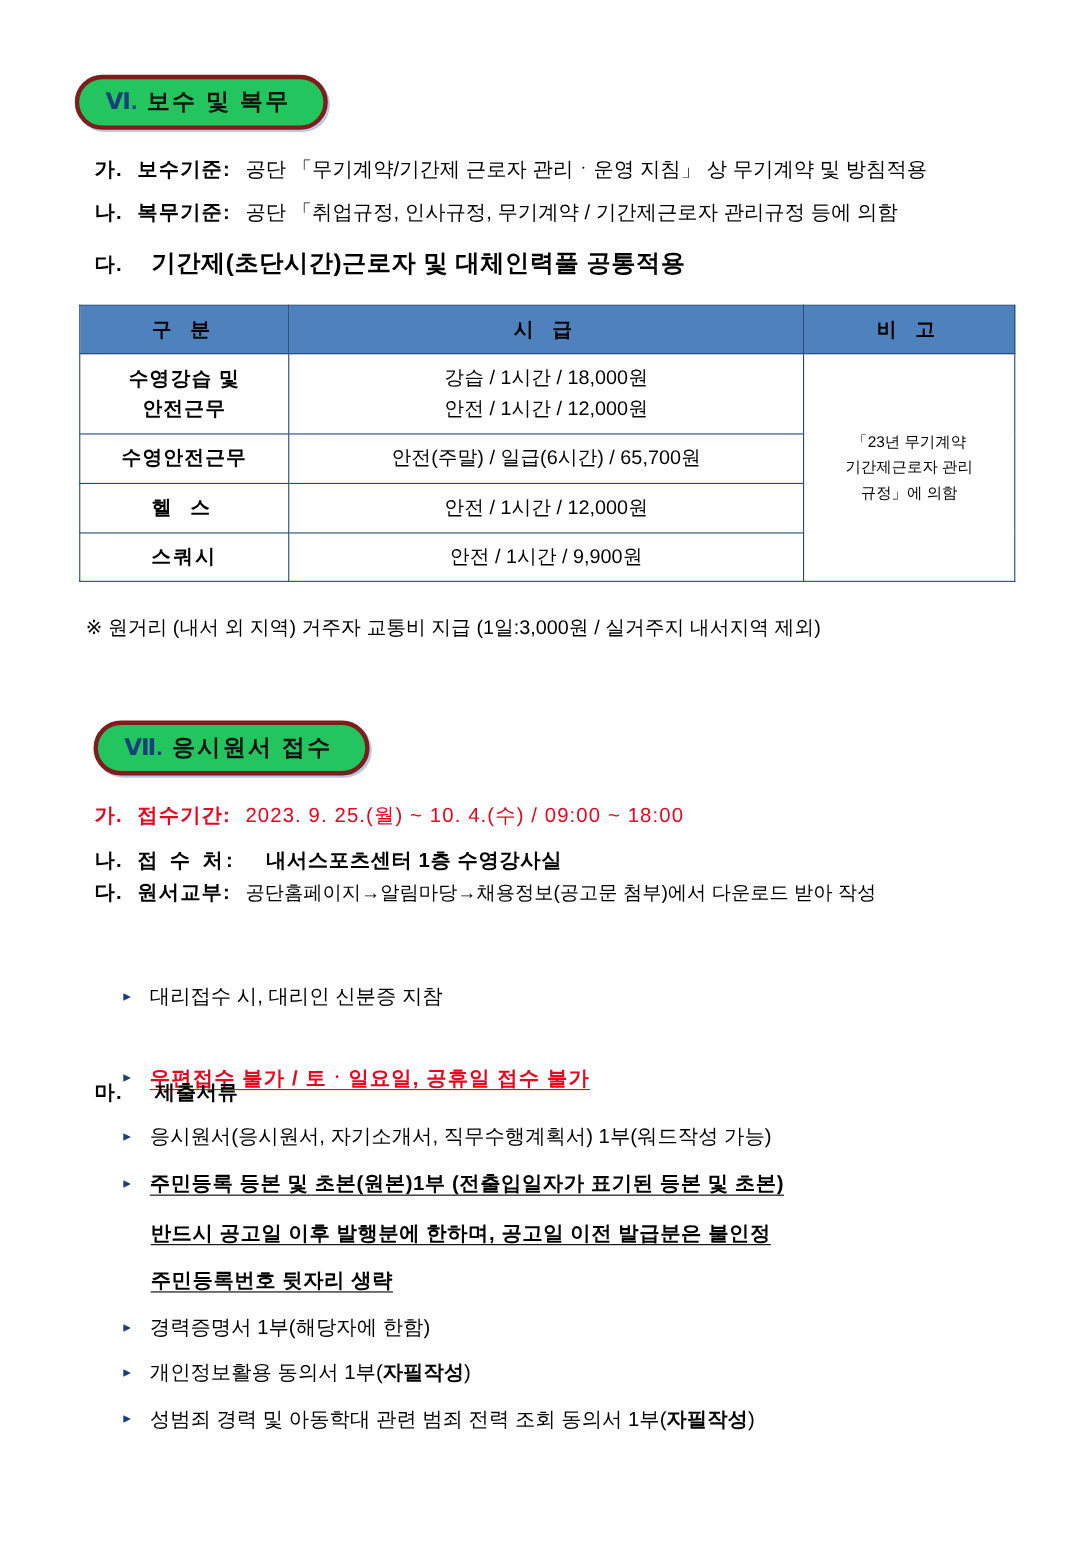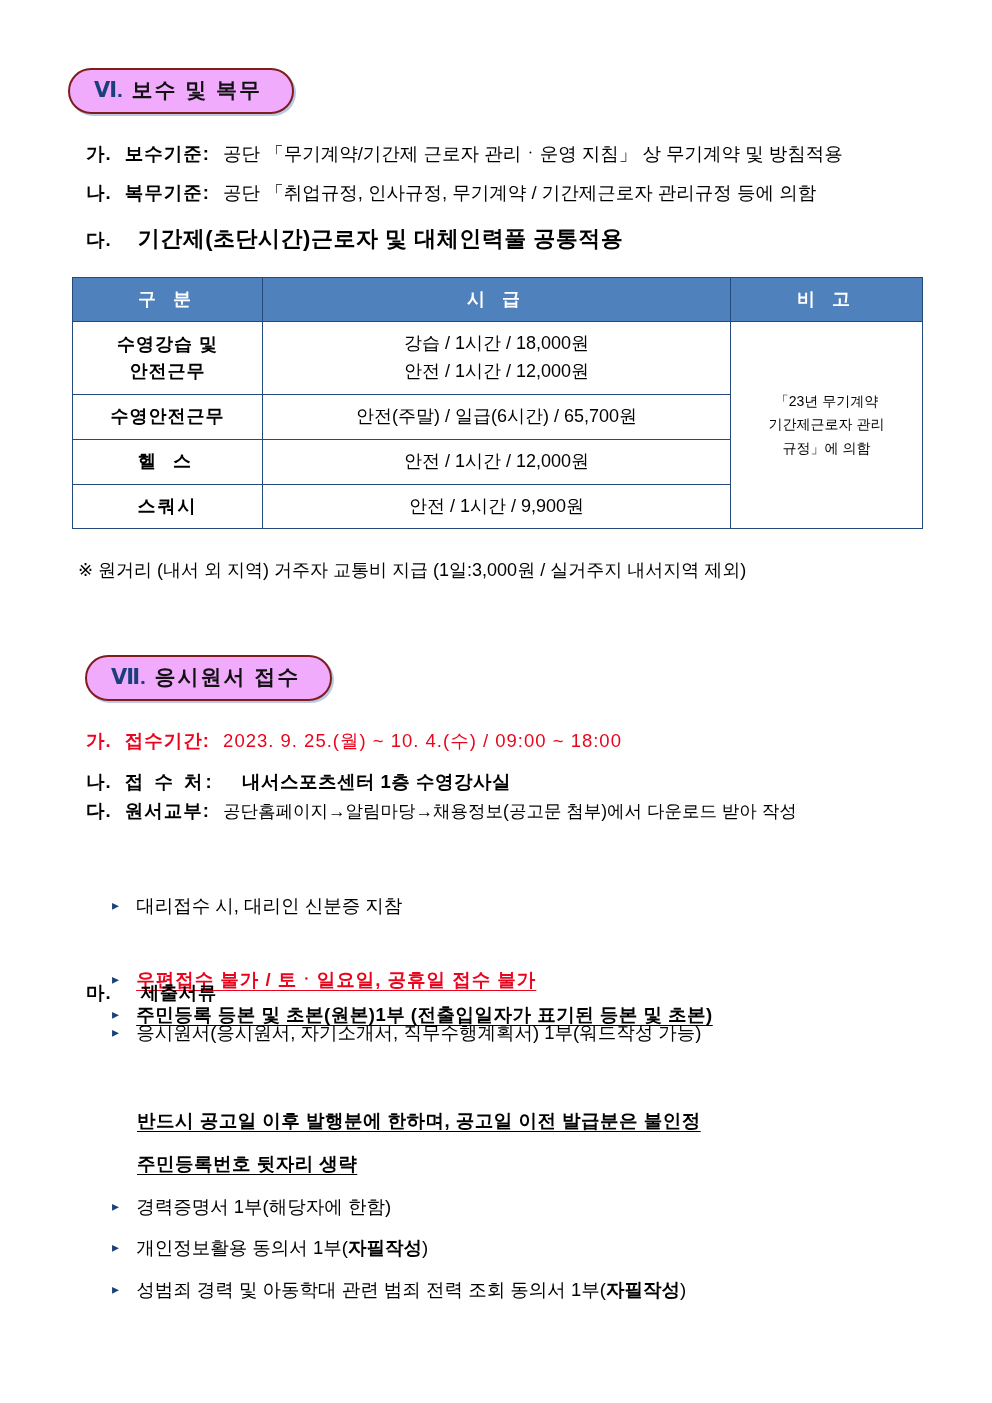--- a/index.html
+++ b/index.html
@@ -21,24 +21,24 @@
     height: 1403px;
     padding: 0;
     box-sizing: border-box;
   }
 
   
   .section-head {
     position: relative;
     margin-left: 68px;
     display: inline-block;
-    border: 2px solid #7f1d1d;
+    border: 4px solid #7f1d1d;
     border-radius: 26px;
     padding: 6px 30px 8px 24px;
-    background: #f0abfc;
+    background: #22c55e;
     box-shadow: 2px 2px 0 #b9c9e4;
   }
   .section-head .rn {
     font-weight: bold;
     font-size: 21px;
     letter-spacing: 0px;
     color: #1a3f7a;
   }
   .section-head .txt {
     font-weight: bold;
@@ -81,21 +81,21 @@
   table.rate {
     position: absolute;
     left: 72px;
     top: 277px;
     width: 850px;
     border-collapse: collapse;
     table-layout: fixed;
   }
   table.rate th {
     background: #4f81bd;
-    color: #ffffff;
+    color: #000000;
     border: 1px solid #24497b;
     font-size: 18px;
     font-weight: bold;
     letter-spacing: 6px;
     padding: 9px 0 10px 0;
     text-align: center;
   }
   table.rate td {
     border: 1px solid #24497b;
     font-size: 18px;
@@ -140,21 +140,21 @@
     color: #1a3f7a;
     font-size: 14px;
     margin-right: 12px;
     position: relative;
     top: -2px;
   }
   .b1 { left: 112px; top: 893px; }
   .b2 { left: 112px; top: 967px; }
   .s7-e { position: absolute; left: 86px; top: 979px; }
   .b3 { left: 112px; top: 1020px; }
-  .b4 { left: 112px; top: 1002px; }
+  .b4 { left: 112px; top: 1063px; }
   .b4l2 { left: 137px; top: 1108px; }
   .b4l3 { left: 137px; top: 1151px; }
   .b5 { left: 112px; top: 1194px; }
   .b6 { left: 112px; top: 1235px; }
   .b7 { left: 112px; top: 1277px; }
 </style>
 </head>
 <body>
 
 <div class="page">

